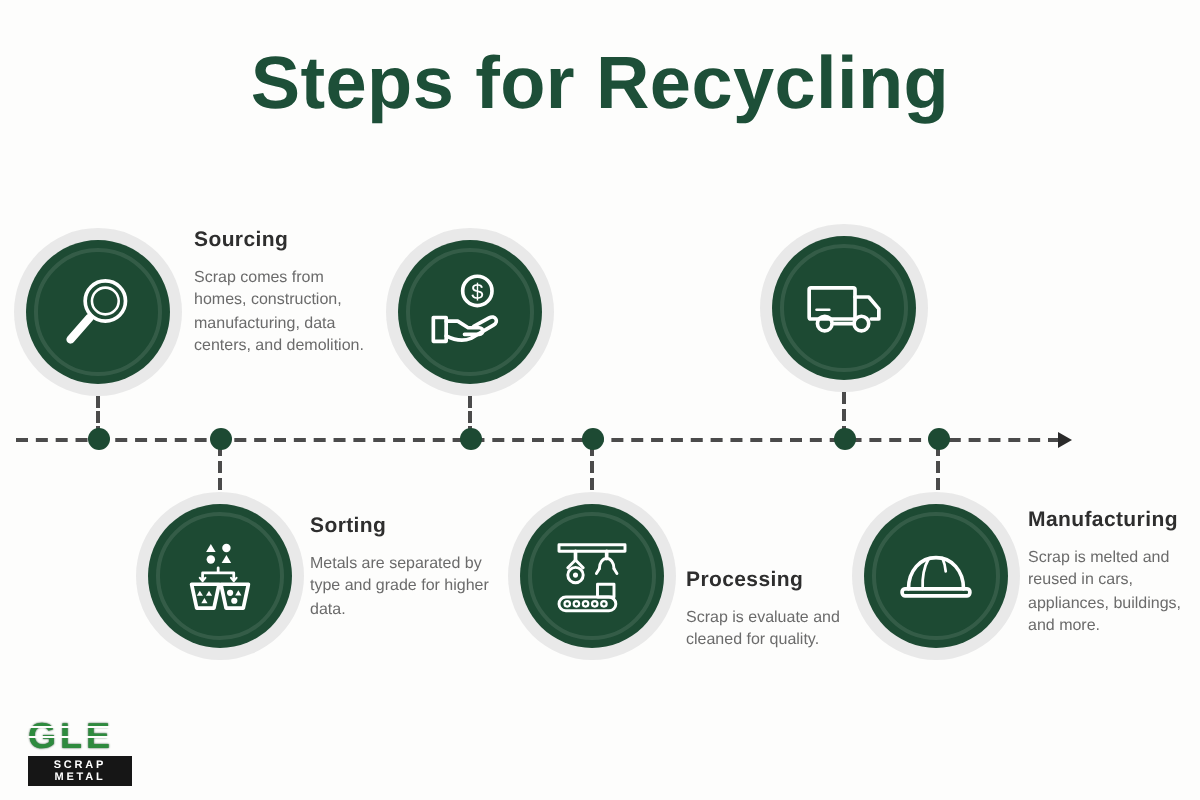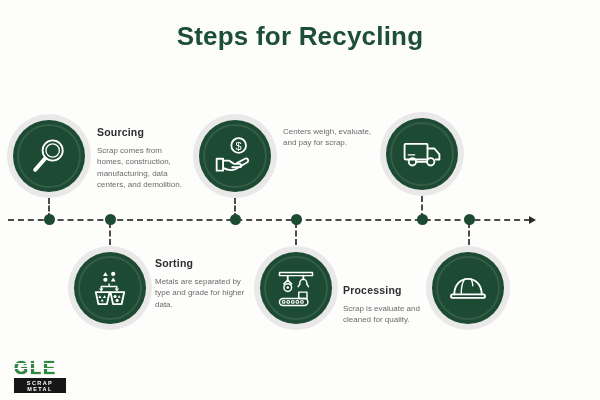--- a/index.html
+++ b/index.html
@@ -1,21 +1,21 @@
 <!DOCTYPE html>
 <html><head>
 <meta charset="utf-8">
 <style>
   * { margin:0; padding:0; box-sizing:border-box; }
   html,body { width:600px; height:400px; }
   body { font-family:"Liberation Sans", sans-serif; background:#fdfdfc; overflow:hidden; }
   #canvas { position:relative; width:600px; height:400px; background:#fdfdfc; }
 
   .title { position:absolute; top:21px; left:0; width:600px; text-align:center;
-           font-size:26px; font-weight:bold; color:#1d4f38; letter-spacing:0.2px; }
+           font-size:37px; font-weight:bold; color:#1d4f38; letter-spacing:0.2px; }
 
   
   .timeline { position:absolute; left:8px; top:219px; width:522px; border-top:2px dashed #4b4b4b; }
   .arrowhead { position:absolute; left:529px; top:216px; width:0; height:0;
                border-left:7px solid #2a2a2a; border-top:4px solid transparent; border-bottom:4px solid transparent; }
   .dot { position:absolute; width:11px; height:11px; border-radius:50%; background:#1d4a33; top:214px; }
   .connector { position:absolute; width:0; border-left:2px dashed #4b4b4b; }
 
   
   .disc { position:absolute; width:84px; height:84px; border-radius:50%; background:#e9e9e9;
@@ -69,40 +69,39 @@
     <div class="inner">
         <span class="icon-wrap">
       <svg viewBox="0 0 48 48">
         <circle cx="28" cy="18" r="11"></circle>
         <circle cx="28" cy="18" r="7.3" stroke-width="1.4"></circle>
         <line x1="19.5" y1="27" x2="9" y2="39" stroke-width="4.5"></line>
       </svg>
     </span>
       </div>
   </div>
-  <div class="steptext" style="left:97px; top:126px; width:93px;">
+  <div class="steptext" style="left:97px; top:114px; width:93px;">
     <h3>Sourcing</h3>
     <p>Scrap comes from homes, construction, manufacturing, data centers, and demolition.</p>
   </div>
 
   <div class="disc" style="left:193px; top:114px;">
     <div class="inner">
         <span class="icon-wrap">
       <svg viewBox="0 0 48 48">
         <circle cx="28" cy="12.5" r="8"></circle>
         <text x="28" y="17" font-size="12" text-anchor="middle" fill="#fff" stroke="none" font-family="Liberation Sans, sans-serif">$</text>
         <rect x="4" y="27" width="7" height="13"></rect>
         <path d="M11 37c5 2.6 9.5 3 13.5 1.4l12.5-7.4c3-1.8.7-5.6-2.6-3.8l-8.4 4.6"></path>
         <path d="M11 29h6.3l5.7 3.6h6c2.6 0 2.6 3.6 0 3.6h-8"></path>
       </svg>
     </span>
       </div>
   </div>
   <div class="steptext" style="left:283px; top:126px; width:93px;">
-    <p>Centers weigh, evaluate, and pay for scrap.</p>
   </div>
 
   <div class="disc" style="left:380px; top:112px;">
     <div class="inner">
         <span class="icon-wrap">
       <svg viewBox="0 0 48 48">
         <rect x="5" y="13" width="25" height="17" rx="1"></rect>
         <path d="M30 18h7.5l5.5 6.5V30h-4.2"></path>
         <circle cx="13.5" cy="32.5" r="4"></circle>
         <circle cx="33.5" cy="32.5" r="4"></circle>
@@ -173,20 +172,24 @@
         <span class="icon-wrap">
       <svg viewBox="0 0 48 48">
         <path d="M9 31c0-10 6.5-17 15-17s15 7 15 17"></path>
         <path d="M7 31h34c2 0 2 3.8 0 3.8H7c-2 0-2-3.8 0-3.8z"></path>
         <path d="M20 14.6c-2.6 4.6-3.6 10-3.3 16.4" stroke-width="1.5"></path>
         <path d="M27.5 14.3c1 2.2 1.6 4.6 1.8 7.2" stroke-width="1.5"></path>
       </svg>
     </span>
       </div>
   </div>
+  <div class="steptext" style="left:514px; top:254px; width:84px;">
+    <h3>Manufacturing</h3>
+    <p>Scrap is melted and reused in cars, appliances, buildings, and more.</p>
+  </div>
 
   <div class="logo">
     <div class="brand">GLE</div>
     <div class="stripe" style="top:4px;"></div>
     <div class="stripe" style="top:9px;"></div>
     <div class="bar">SCRAP METAL</div>
   </div>
 
 </div>
 

